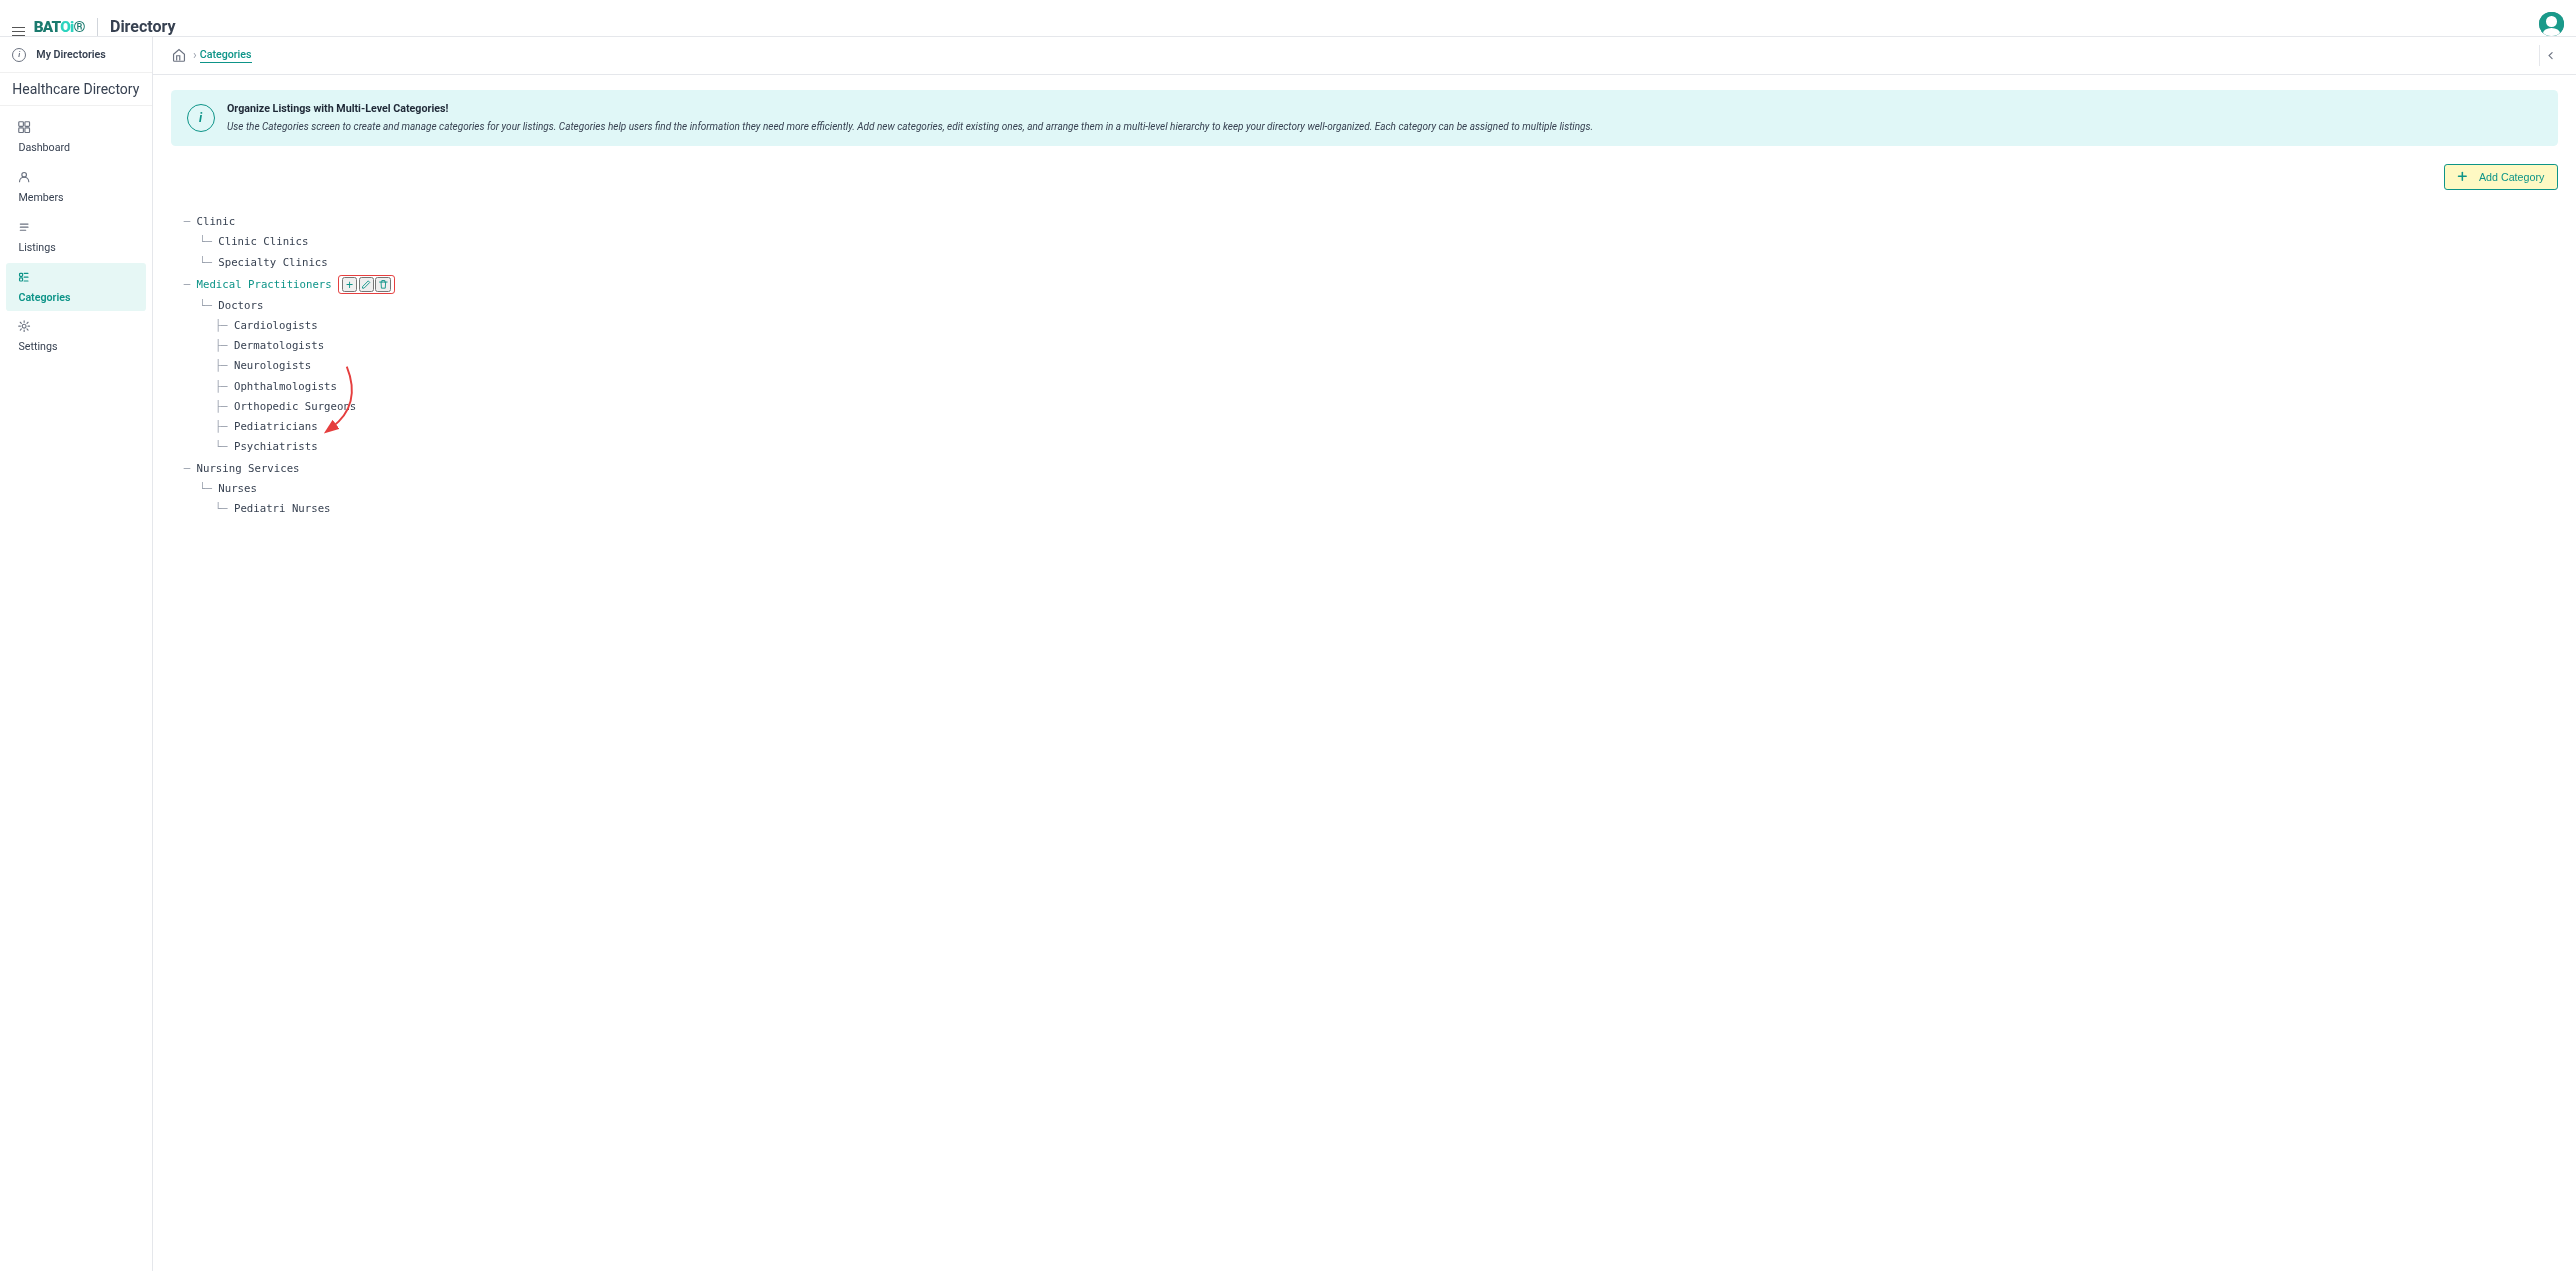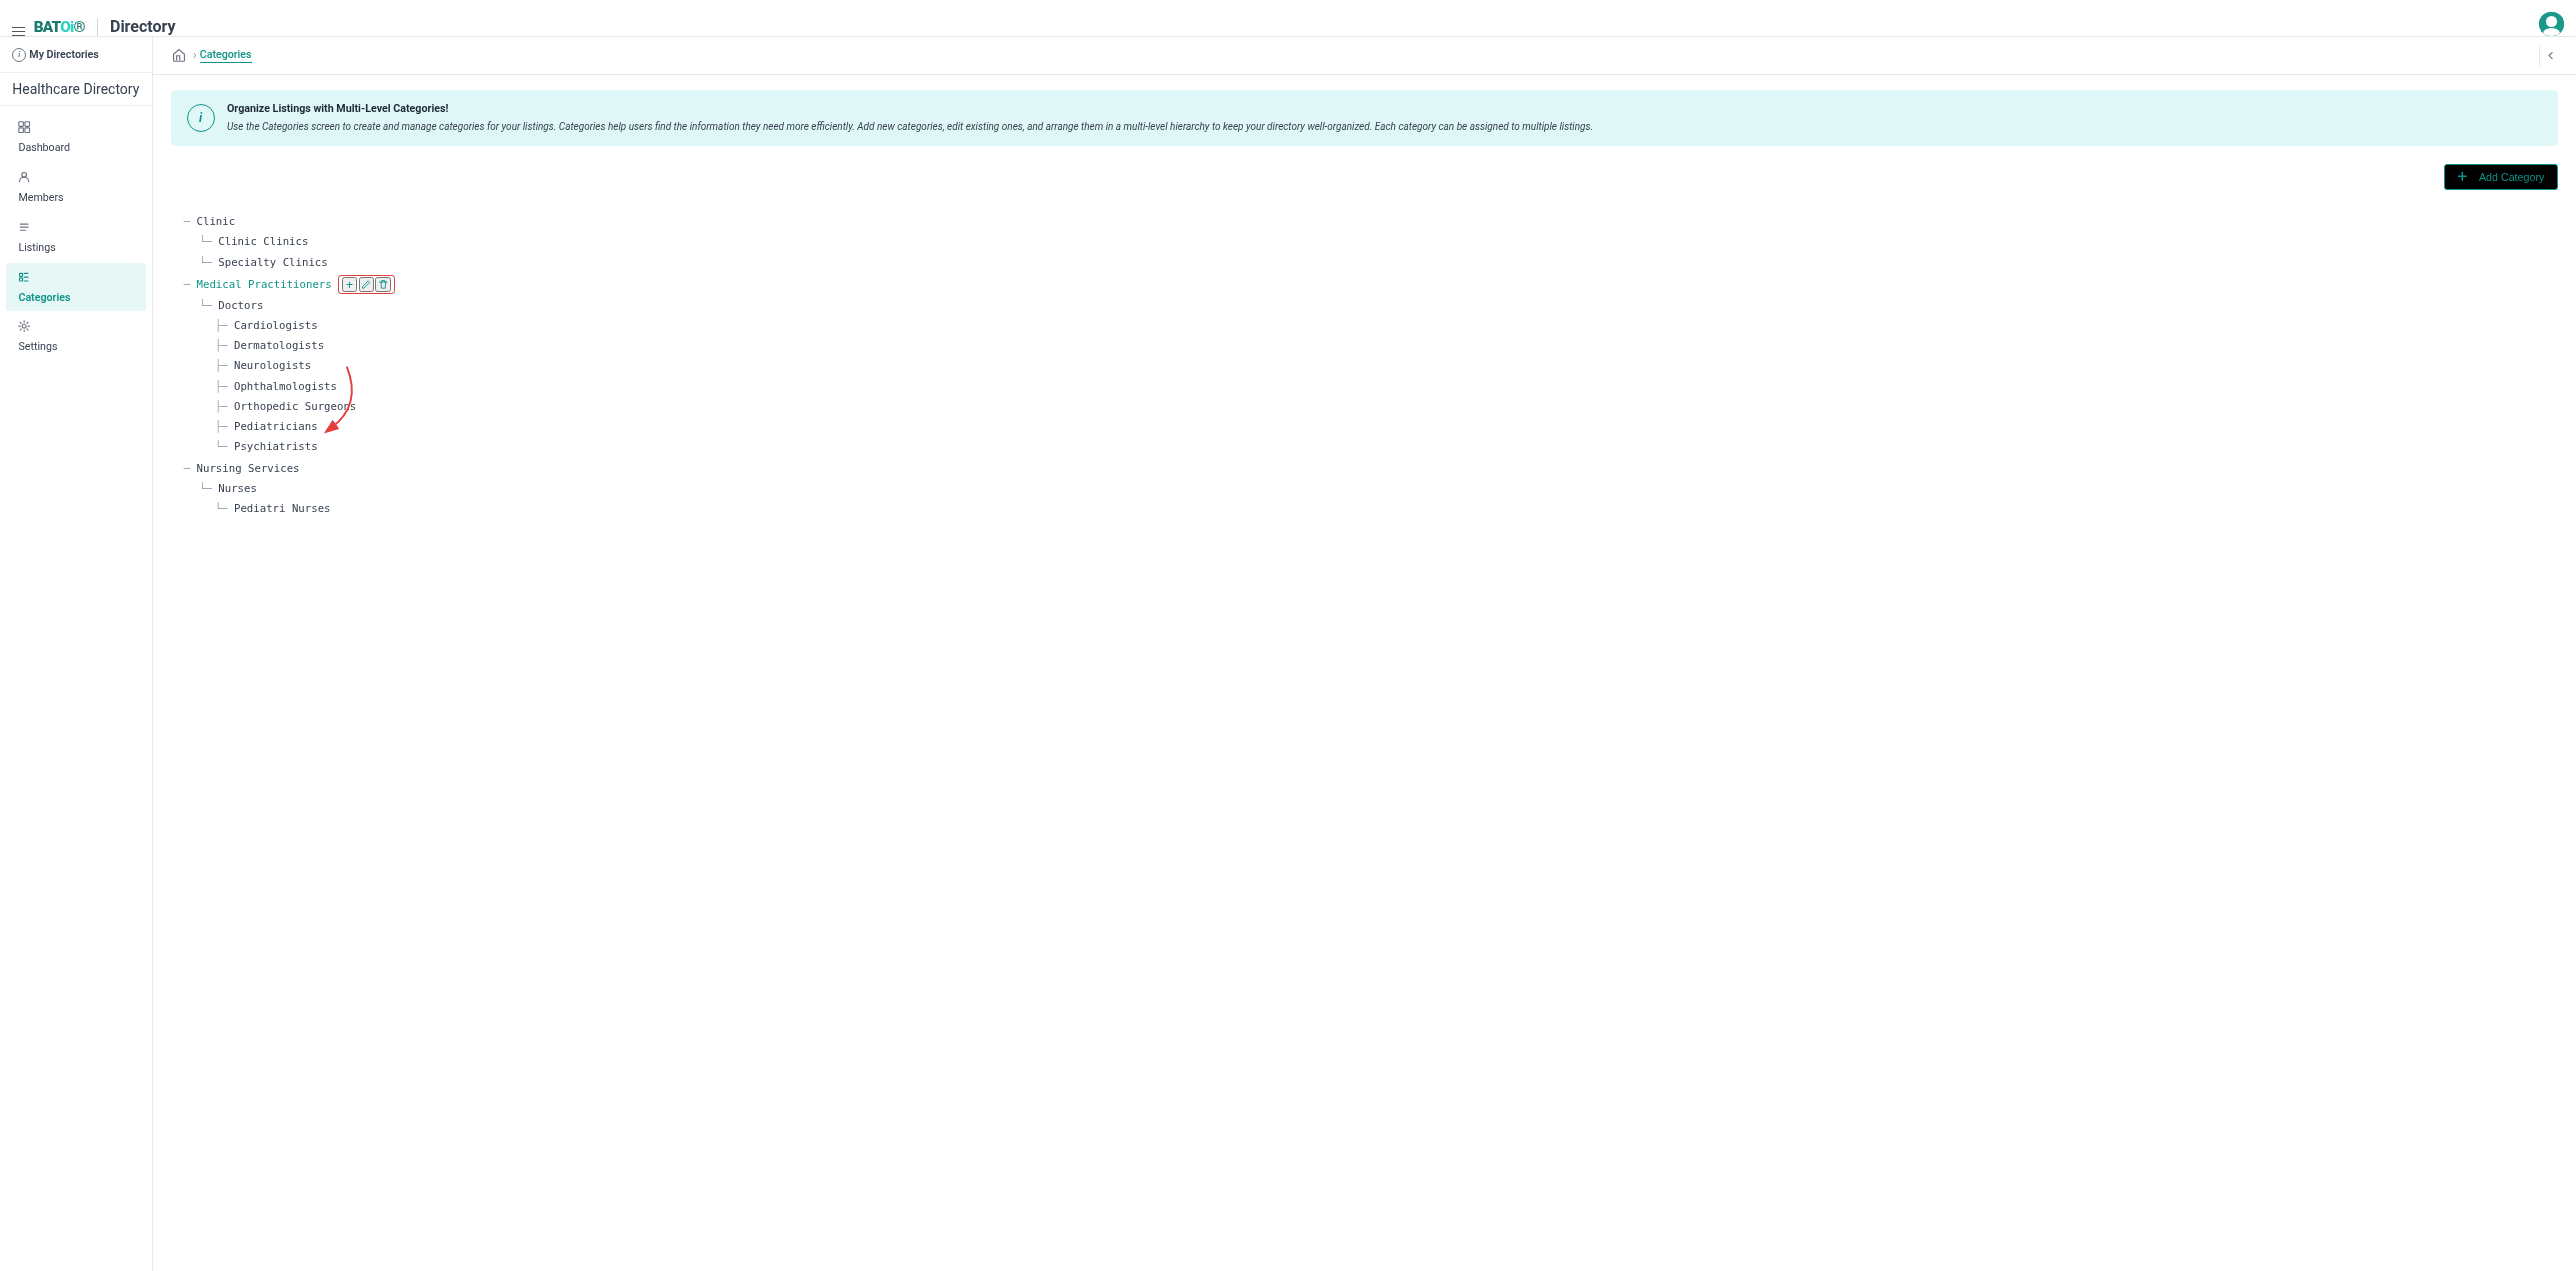--- a/index.html
+++ b/index.html
@@ -32,21 +32,21 @@
       content: ''; position: absolute; width: 17px; height: 10.7px; border-radius: 50% 50% 0 0;
       background: #fff; bottom: -3.1px; left: 3.8px;
     }
 
     
     .layout { display: flex; flex: 1; overflow: hidden; }
 
     
     .sidebar { width: 153px; border-right: 0.8px solid #e5e7eb; display: flex; flex-direction: column; flex-shrink: 0; overflow-y: auto; }
     .sidebar-my-dirs {
-      padding: 10.7px 12.3px; display: flex; align-items: flex-start; gap: 3px;
+      padding: 10.7px 12.3px; display: flex; align-items: flex-start; gap: 10px;
       font-size: 10.7px; font-weight: 600; color: #374151; cursor: pointer;
       border-bottom: 0.8px solid #f0f0f0;
     }
     .circle-icon {
       width: 14px; height: 14px; border-radius: 50%; border: 1.5px solid #6b7280;
       display: flex; align-items: center; justify-content: center; flex-shrink: 0;
     }
     .circle-icon::after { content: 'i'; font-size: 7.7px; color: #6b7280; font-style: italic; font-weight: 700; }
     .sidebar-directory-item {
       padding: 7.7px 12.3px; font-size: 14px; color: #374151; cursor: pointer;
@@ -99,21 +99,21 @@
     }
     .info-banner-icon-inner { font-size: 12.3px; color: #0d9488; font-style: italic; font-weight: 700; }
     .info-banner-text { flex: 1; }
     .info-banner-title { font-size: 10.7px; font-weight: 700; color: #1f2937; margin-bottom: 3.1px; }
     .info-banner-desc { font-size: 10px; color: #374151; line-height: 1.5; font-style: italic; }
 
     
     .actions-bar { display: flex; justify-content: flex-end; margin-bottom: 15.3px; }
     .add-category-btn {
       display: flex; align-items: flex-start; gap: 11px; padding: 6.1px 12.3px;
-      border: 1.2px solid #0d9488; border-radius: 3.1px; background: #000000;
+      border: 1.2px solid #0d9488; border-radius: 3.1px; background: #fef9c3;
       color: #0d9488; font-size: 10.7px; font-weight: 500; cursor: pointer;
     }
 
     
     .category-tree { padding: 6.1px 12.3px; font-size: 10.7px; color: #374151; }
 
     
     .node-row {
       display: flex; align-items: center; gap: 0; padding: 1.5px 0; line-height: 1.6;
     }

